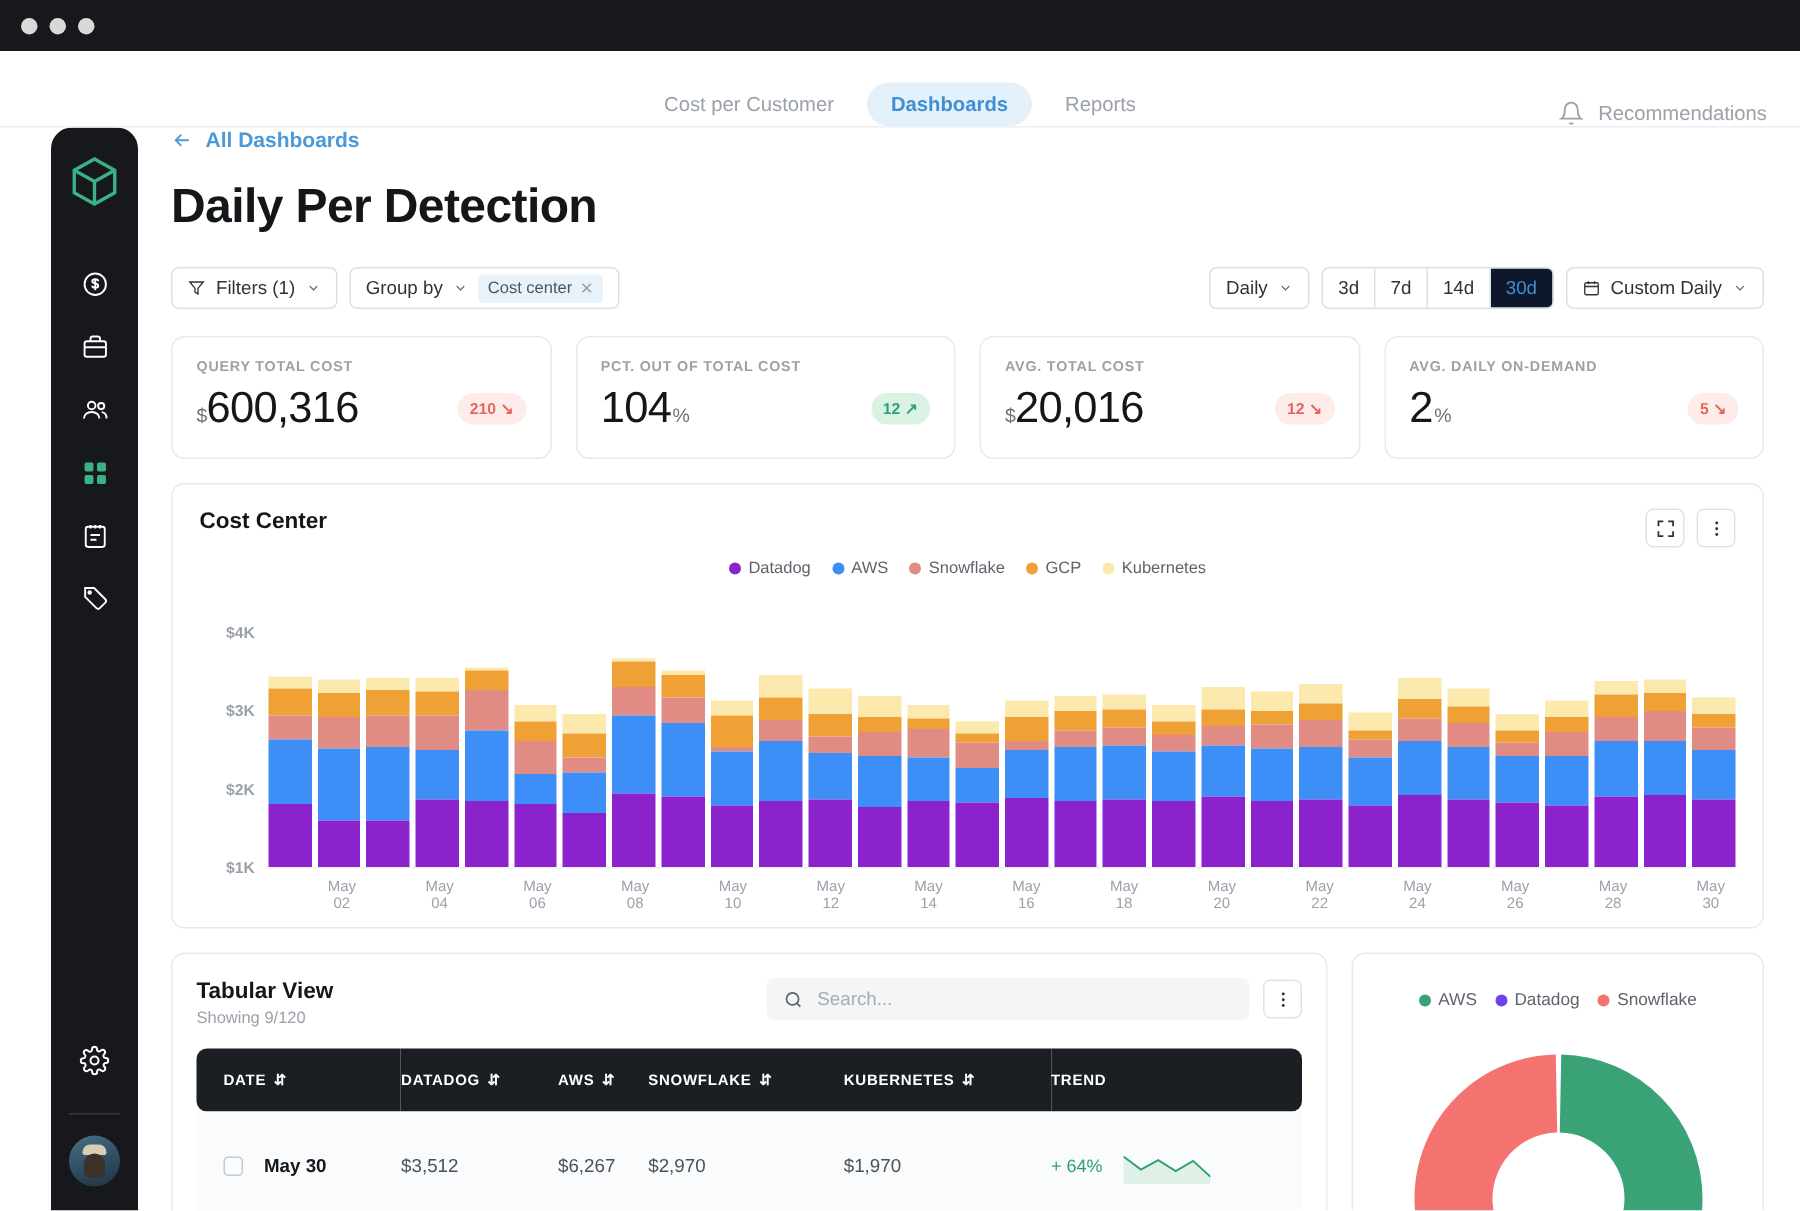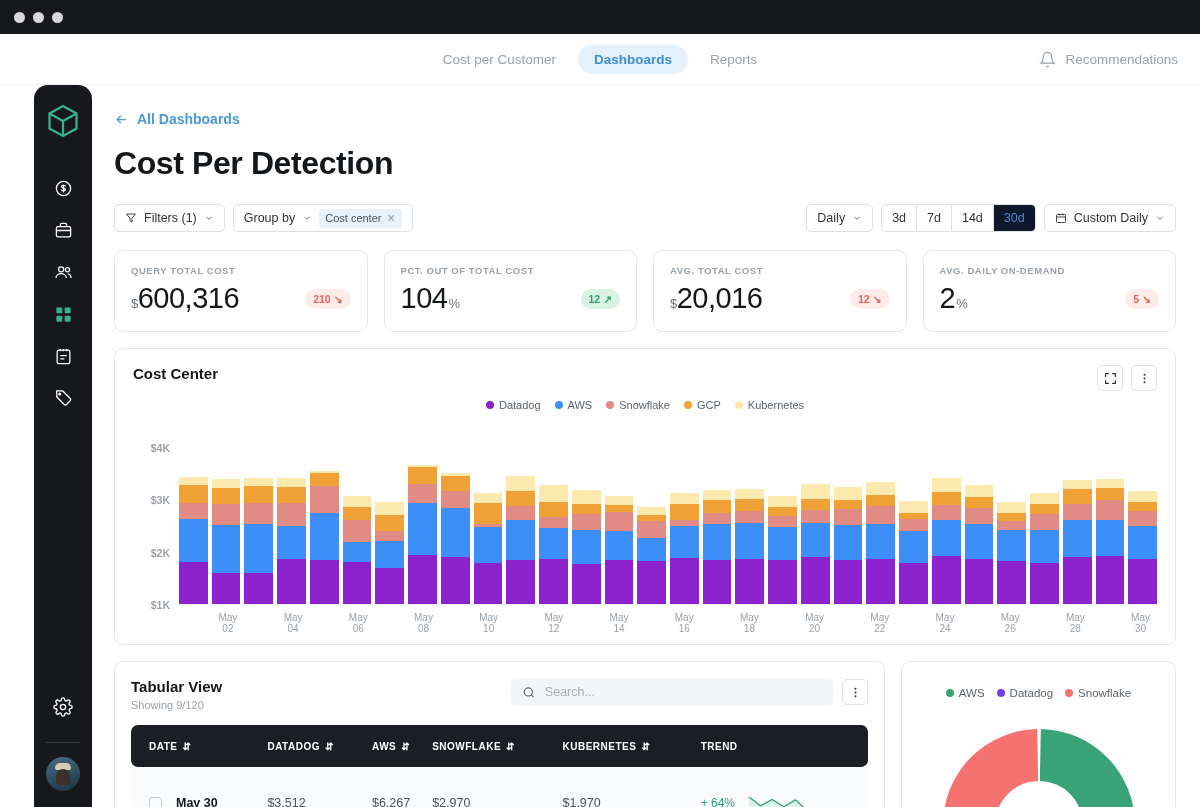--- a/index.html
+++ b/index.html
@@ -12,21 +12,21 @@
   
   .titlebar {
     height: 34px; background: #16181c; display: flex; align-items: center;
     padding-left: 14px; gap: 8px;
   }
   .dot { width: 11px; height: 11px; border-radius: 50%; background: #d9d9d9; }
 
   
   .topnav {
     height: 51px; background: #fff; border-bottom: 1px solid #eceef1;
-    display: flex; align-items: center; position: relative;
+    display: flex; align-items: flex-end; position: relative;
   }
   .topnav-center {
     position: absolute; left: 0; right: 0; display: flex; justify-content: center;
     gap: 6px; align-items: center;
   }
   .nav-tab {
     font-size: 13.5px; color: #9aa1a9; padding: 7px 16px; border-radius: 18px;
     white-space: nowrap;
   }
   .nav-tab.active { background: #e4f1fb; color: #3f8fd4; font-weight: 600; }
@@ -66,21 +66,21 @@
   .avatar::after {
     content: ""; position: absolute; left: 10px; top: 12px; width: 14px; height: 16px;
     background: #3c3028; border-radius: 7px 7px 4px 4px;
   }
 
   .content { flex: 1; padding: 0 24px 0 22px; overflow: hidden; }
 
   
   .breadcrumb {
     display: flex; align-items: center; gap: 8px; color: #4a9ada;
-    font-size: 14px; font-weight: 600; margin-top: 26px;
+    font-size: 14px; font-weight: 600; 
   }
   .page-title {
     font-size: 32px; font-weight: 700; color: #14171a; margin-top: 18px;
     letter-spacing: -0.4px;
   }
 
   
   .toolbar { display: flex; align-items: center; margin-top: 22px; }
   .btn {
     height: 28px; border: 1px solid #dcdfe3; border-radius: 5px; background: #fff;
@@ -301,21 +301,21 @@
 
   <div class="content">
 
     <div class="breadcrumb">
       <svg width="15" height="15" viewBox="0 0 24 24" fill="none" stroke="#4a9ada" stroke-width="2">
         <path d="M19 12H5M11 6l-6 6 6 6"></path>
       </svg>
       <span>All Dashboards</span>
     </div>
 
-    <div class="page-title">Cost Per Detection</div>
+    <div class="page-title">Daily Per Detection</div>
 
     <div class="toolbar">
       <div class="btn">
         <svg width="12" height="12" viewBox="0 0 24 24" fill="none" stroke="#2f3338" stroke-width="1.8">
           <path d="M3 4h18l-7 8.5V20l-4-2.5v-5z"></path>
         </svg>
         <span>Filters (1)</span>
         <svg width="10" height="10" viewBox="0 0 24 24" fill="none" stroke="#5d646b" stroke-width="2.2">
             <path d="M6 9l6 6 6-6"></path>
           </svg>

